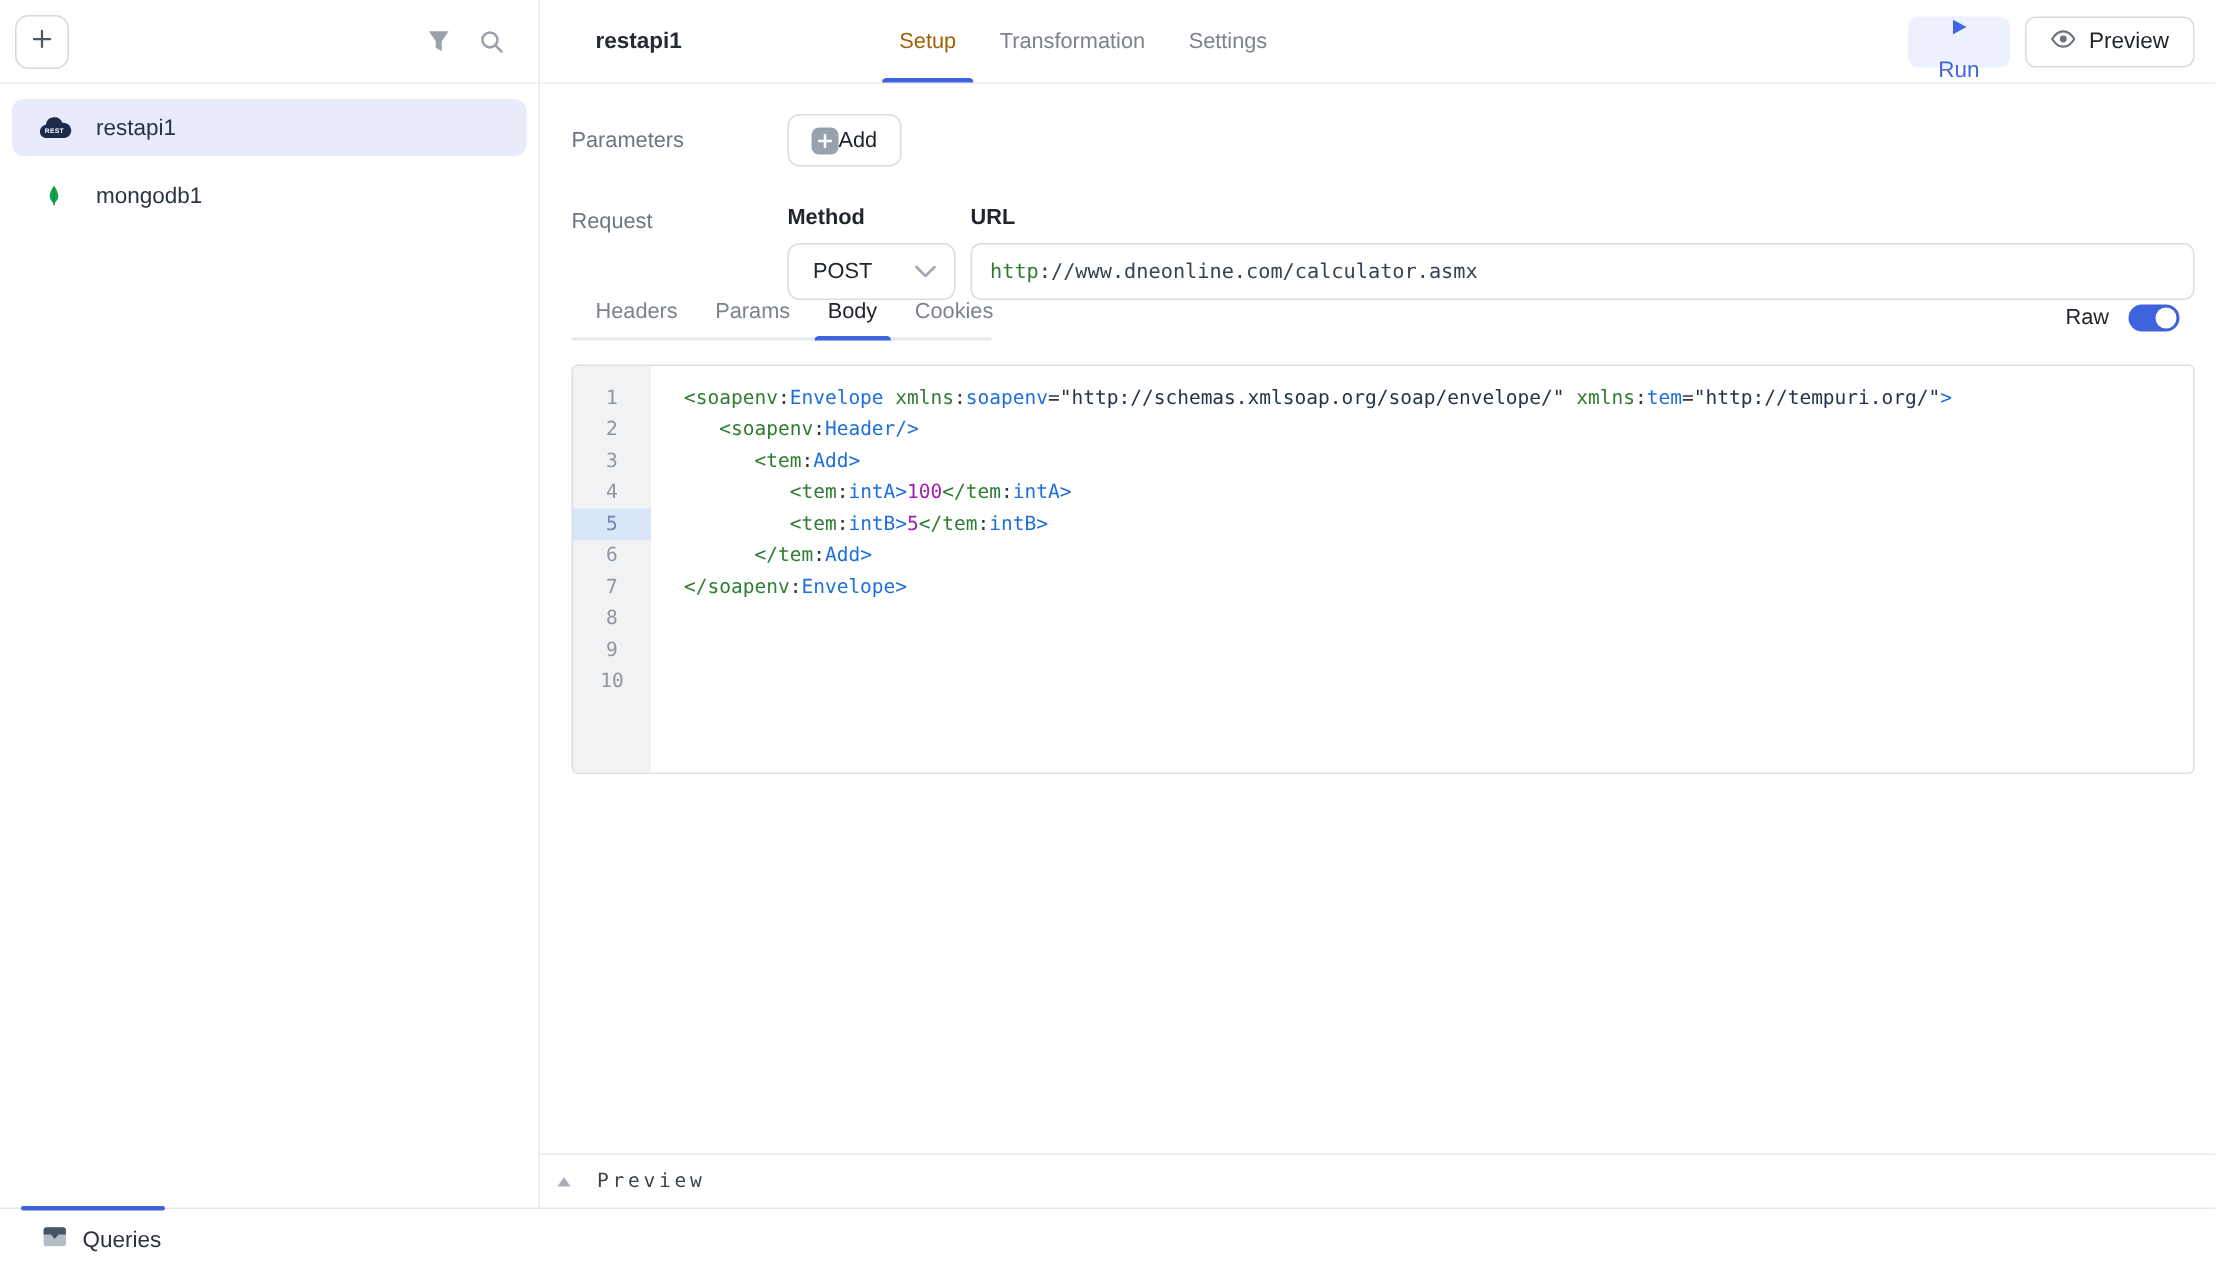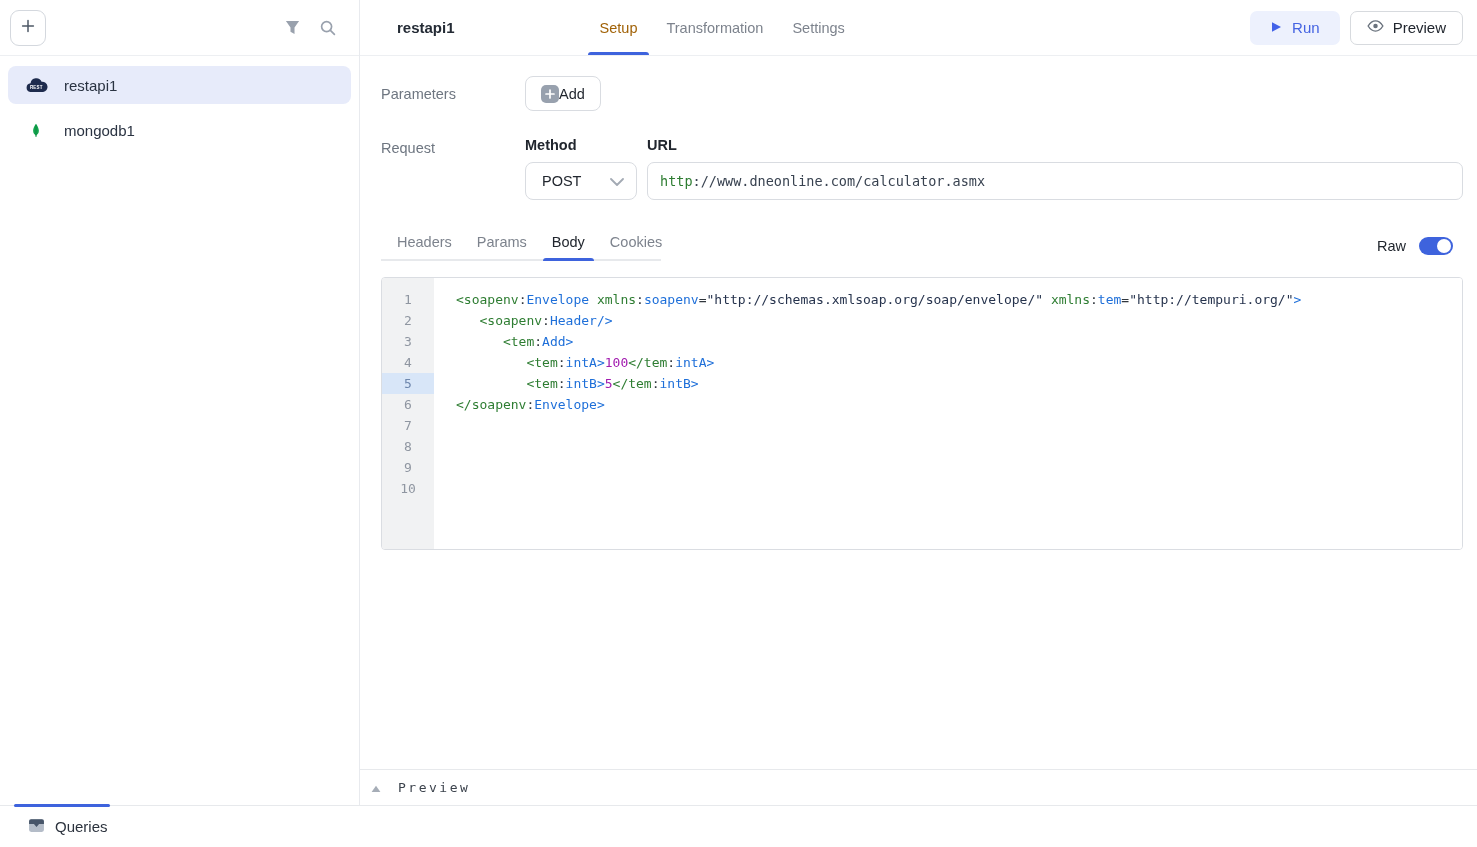--- a/index.html
+++ b/index.html
@@ -20,39 +20,39 @@
 
   
   .main { flex:1; display:flex; flex-direction:column; min-width:0; }
   .topbar { height:56px; border-bottom:1px solid #edeff2; display:flex; align-items:stretch; padding:0 14px 0 37px; }
   .topbar-title { align-self:center; font-size:15px; font-weight:600; color:#242b35; }
   .tabs { display:flex; gap:25px; margin-left:143px; }
   .tab { display:flex; align-items:center; font-size:14.5px; color:#7d838d; position:relative; padding:0 2px; cursor:pointer; }
   .tab.active { color:#a16207; }
   .tab.active::after { content:""; position:absolute; left:-10px; right:-10px; bottom:0; height:3px; background:#3e63dd; border-radius:3px 3px 0 0; }
   .actions { margin-left:auto; align-self:center; display:flex; gap:10px; }
-  .run-btn { height:34px; padding:0 20px; background:#edf1fd; border:none; border-radius:7px; color:#4463e2; font-size:15px; font-weight:500; display:flex; align-items:center; gap:10px; cursor:pointer; font-family:inherit; }
+  .run-btn { height:34px; padding:0 20px; background:#edf1fd; border:none; border-radius:7px; color:#4463e2; font-size:15px; font-weight:500; display:flex; align-items:center; gap:10px; cursor:pointer; font-family:inherit;flex-direction:column; }
   .preview-btn { height:34px; padding:0 16px; background:#fff; border:1px solid #d7dade; border-radius:7px; color:#21262e; font-size:15px; font-weight:500; display:flex; align-items:center; gap:9px; cursor:pointer; font-family:inherit; }
 
   .content { flex:1; padding:20px 14px 0 21px; position:relative; min-height:0; }
 
   .params-row { display:flex; align-items:center; }
   .field-label-col { width:144px; font-size:14.5px; color:#6e7681; }
   .add-btn { height:35px; padding:0 15px; background:#fff; border:1px solid #d9dce1; border-radius:8px; display:flex; align-items:center; gap:0; font-size:14.5px; color:#1f242c; cursor:pointer; font-family:inherit; }
   .plus-sq { width:18px; height:18px; background:#98a1ae; border-radius:5px; display:flex; align-items:center; justify-content:center; }
 
   .request-row { display:flex; margin-top:26px; }
   .req-label { width:144px; padding-top:3px; font-size:14.5px; color:#6e7681; }
   .method-block { width:112px; margin-right:10px; }
   .ctl-label { font-size:14.5px; font-weight:600; color:#21262e; margin-bottom:9px; }
   .method-select { height:38px; border:1px solid #d9dce1; border-radius:8px; display:flex; align-items:center; justify-content:space-between; padding:0 12px 0 16px; font-size:14.5px; color:#21262e; cursor:pointer; background:#fff; }
   .url-block { flex:1; }
   .url-input { height:38px; border:1px solid #d9dce1; border-radius:7px; display:flex; align-items:center; padding:0 12px; font-family:"DejaVu Sans Mono", monospace; font-size:13.5px; white-space:pre; background:#fff; cursor:text; }
 
-  .body-tabs-row { margin-top:34px; position:relative; }
+  .body-tabs-row { position:relative; }
   .body-tabs { display:flex; gap:25px; border-bottom:2px solid #e7e9ec; width:280px; padding-left:16px; }
   .btab { font-size:14.5px; color:#7d838d; padding-bottom:9px; position:relative; cursor:pointer; }
   .btab.active { color:#21262e; }
   .btab.active::after { content:""; position:absolute; left:-9px; right:-9px; bottom:-2px; height:3px; background:#3e63dd; border-radius:3px 3px 0 0; }
   .raw-wrap { position:absolute; right:10px; bottom:6px; display:flex; align-items:center; gap:13px; }
   .raw-label { font-size:14.5px; color:#21262e; }
   .toggle { width:34px; height:18px; border-radius:9px; background:#3e63dd; position:relative; cursor:pointer; }
   .toggle::after { content:""; position:absolute; top:2px; left:18px; width:14px; height:14px; border-radius:50%; background:#fff; }
 
   .editor { margin-top:16px; height:273px; border:1px solid #dadde2; border-radius:4px; display:flex; overflow:hidden; font-family:"DejaVu Sans Mono", monospace; font-size:13px; }
@@ -213,20 +213,21 @@
             <div class="ln">8</div>
             <div class="ln">9</div>
             <div class="ln">10</div>
           </div>
         <div class="codearea" id="codearea">
             <div class="cl"><span class="tk-g">&lt;soapenv</span><span class="tk-p">:</span><span class="tk-b">Envelope</span><span class="tk-t"> </span><span class="tk-g">xmlns</span><span class="tk-p">:</span><span class="tk-b">soapenv</span><span class="tk-p">=</span><span class="tk-s">"http://schemas.xmlsoap.org/soap/envelope/"</span><span class="tk-t"> </span><span class="tk-g">xmlns</span><span class="tk-p">:</span><span class="tk-b">tem</span><span class="tk-p">=</span><span class="tk-s">"http://tempuri.org/"</span><span class="tk-b">&gt;</span></div>
             <div class="cl"><span class="tk-t">   </span><span class="tk-g">&lt;soapenv</span><span class="tk-p">:</span><span class="tk-b">Header/&gt;</span></div>
             <div class="cl"><span class="tk-t">      </span><span class="tk-g">&lt;tem</span><span class="tk-p">:</span><span class="tk-b">Add&gt;</span></div>
             <div class="cl"><span class="tk-t">         </span><span class="tk-g">&lt;tem</span><span class="tk-p">:</span><span class="tk-b">intA&gt;</span><span class="tk-t">100</span><span class="tk-g">&lt;/tem</span><span class="tk-p">:</span><span class="tk-b">intA&gt;</span></div>
             <div class="cl"><span class="tk-t">         </span><span class="tk-g">&lt;tem</span><span class="tk-p">:</span><span class="tk-b">intB&gt;</span><span class="tk-t">5</span><span class="tk-g">&lt;/tem</span><span class="tk-p">:</span><span class="tk-b">intB&gt;</span></div>
+            <div class="cl"><span class="tk-t">      </span><span class="tk-g">&lt;/tem</span><span class="tk-p">:</span><span class="tk-b">Add&gt;</span></div>
             <div class="cl"><span class="tk-g">&lt;/soapenv</span><span class="tk-p">:</span><span class="tk-b">Envelope&gt;</span></div>
             <div class="cl"></div>
           </div>
       </div>
 
     </section>
 
     <footer class="preview-bar">
       <span>
         <svg width="10" height="8" viewBox="0 0 10 8">

